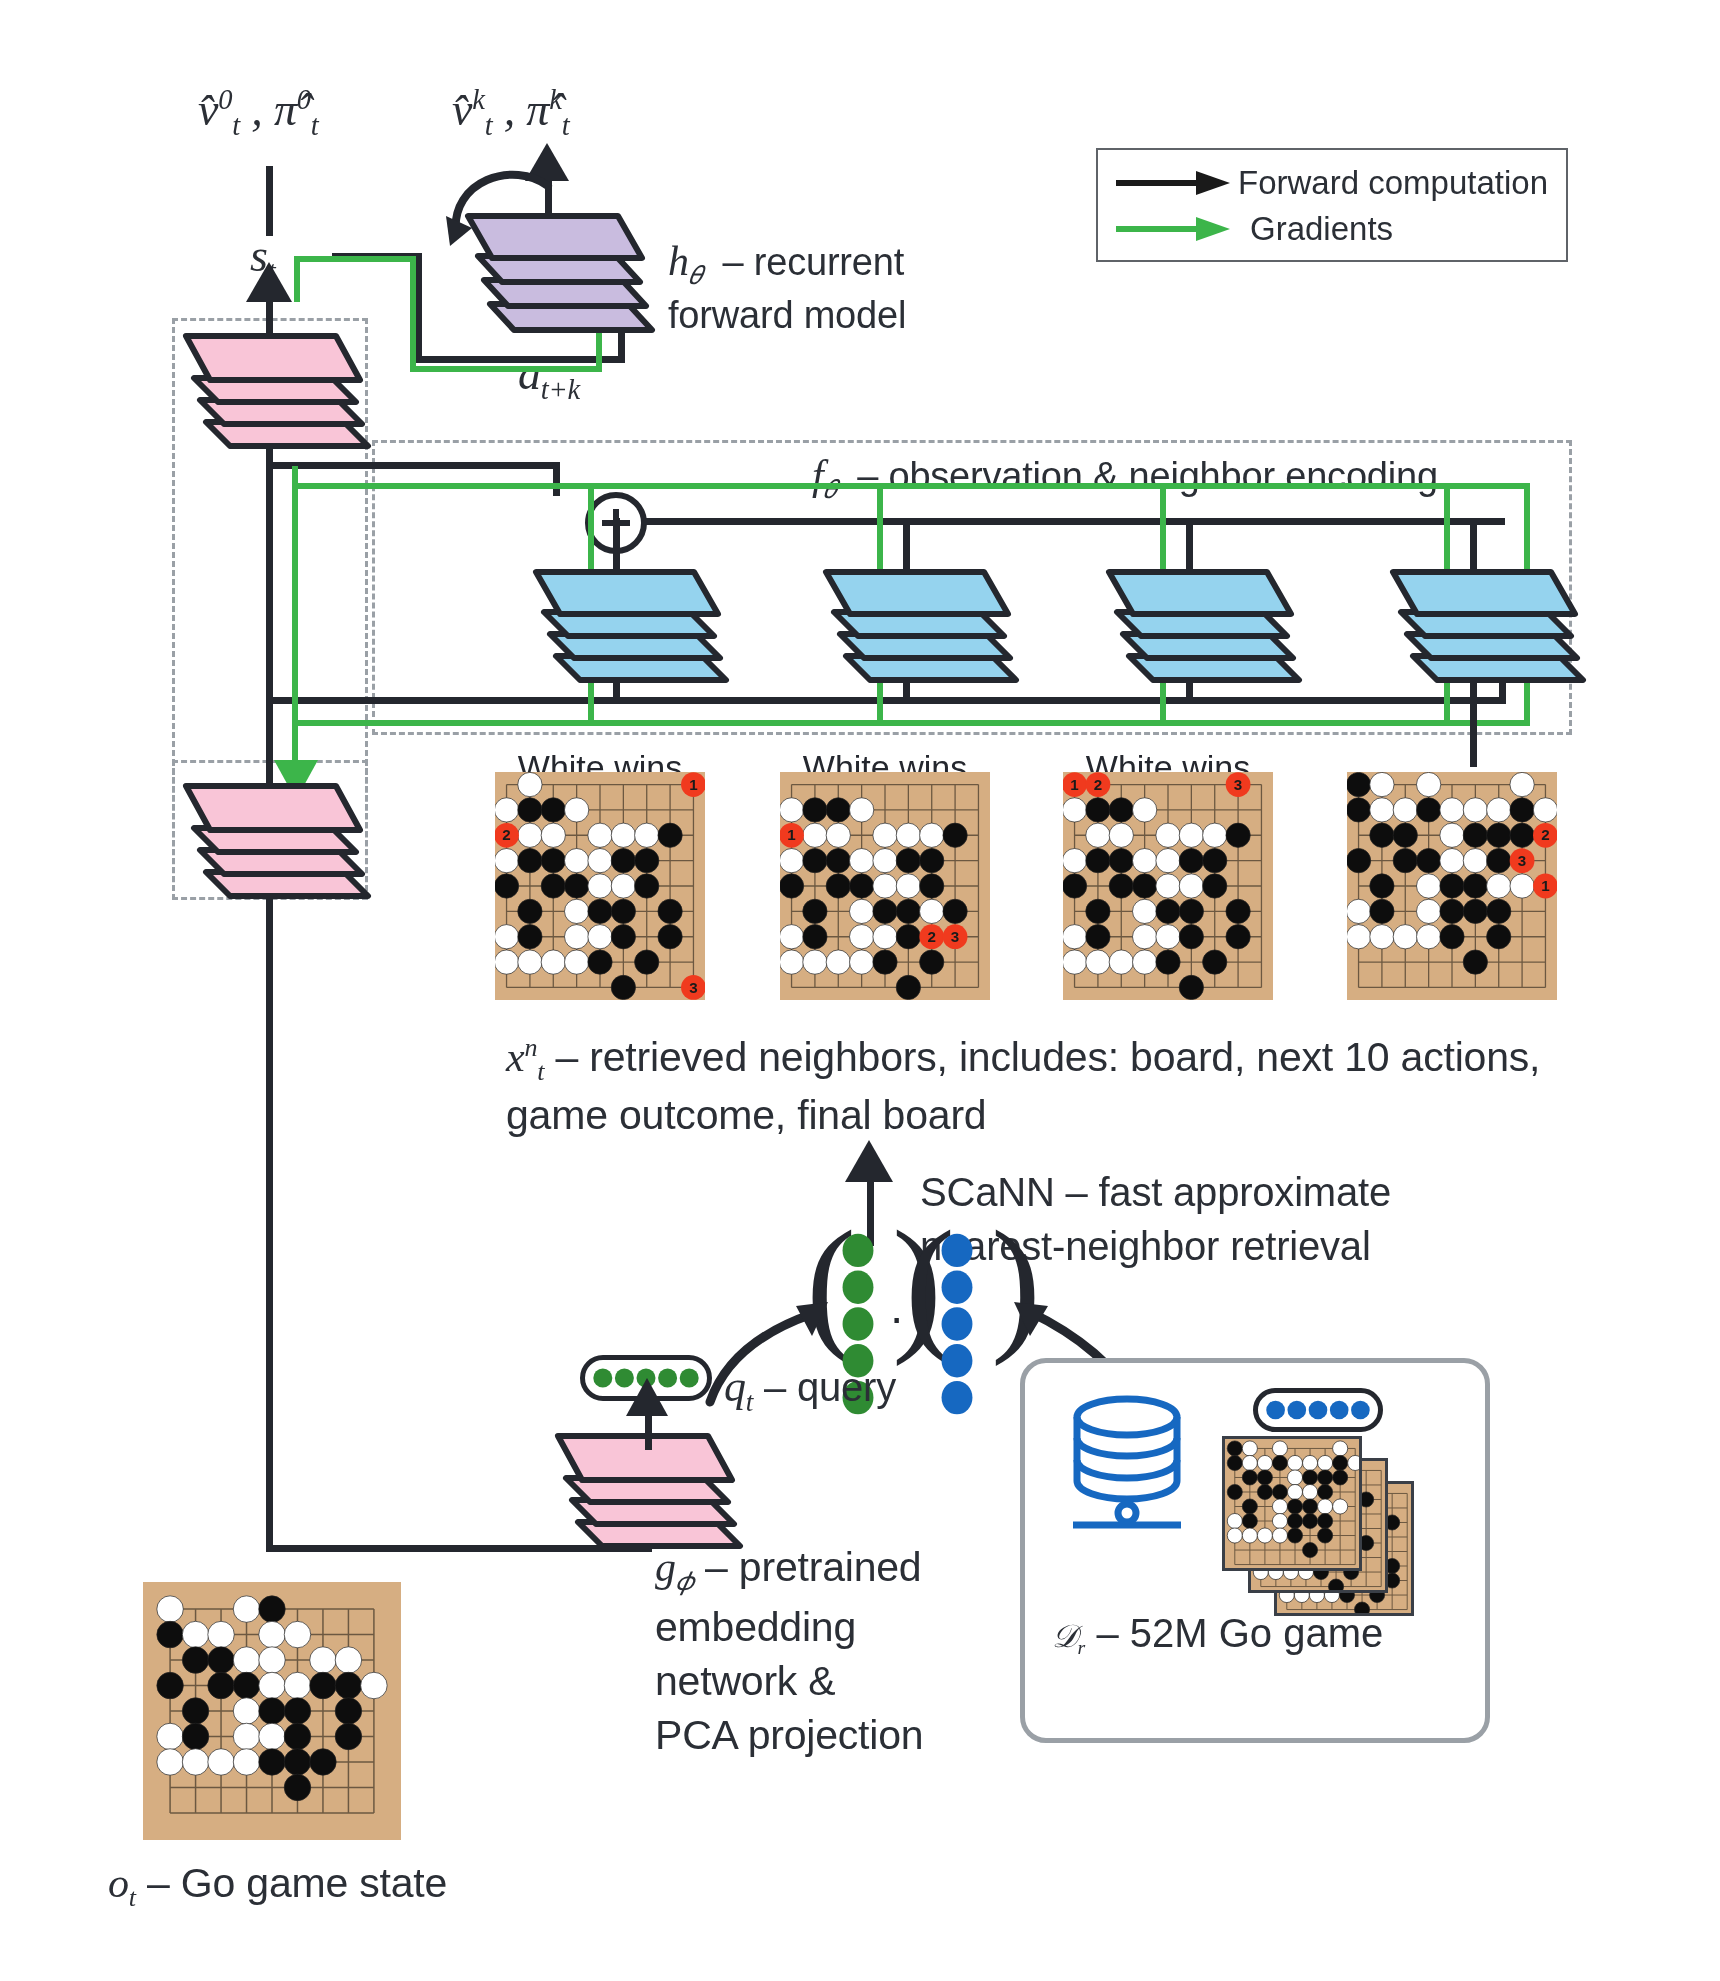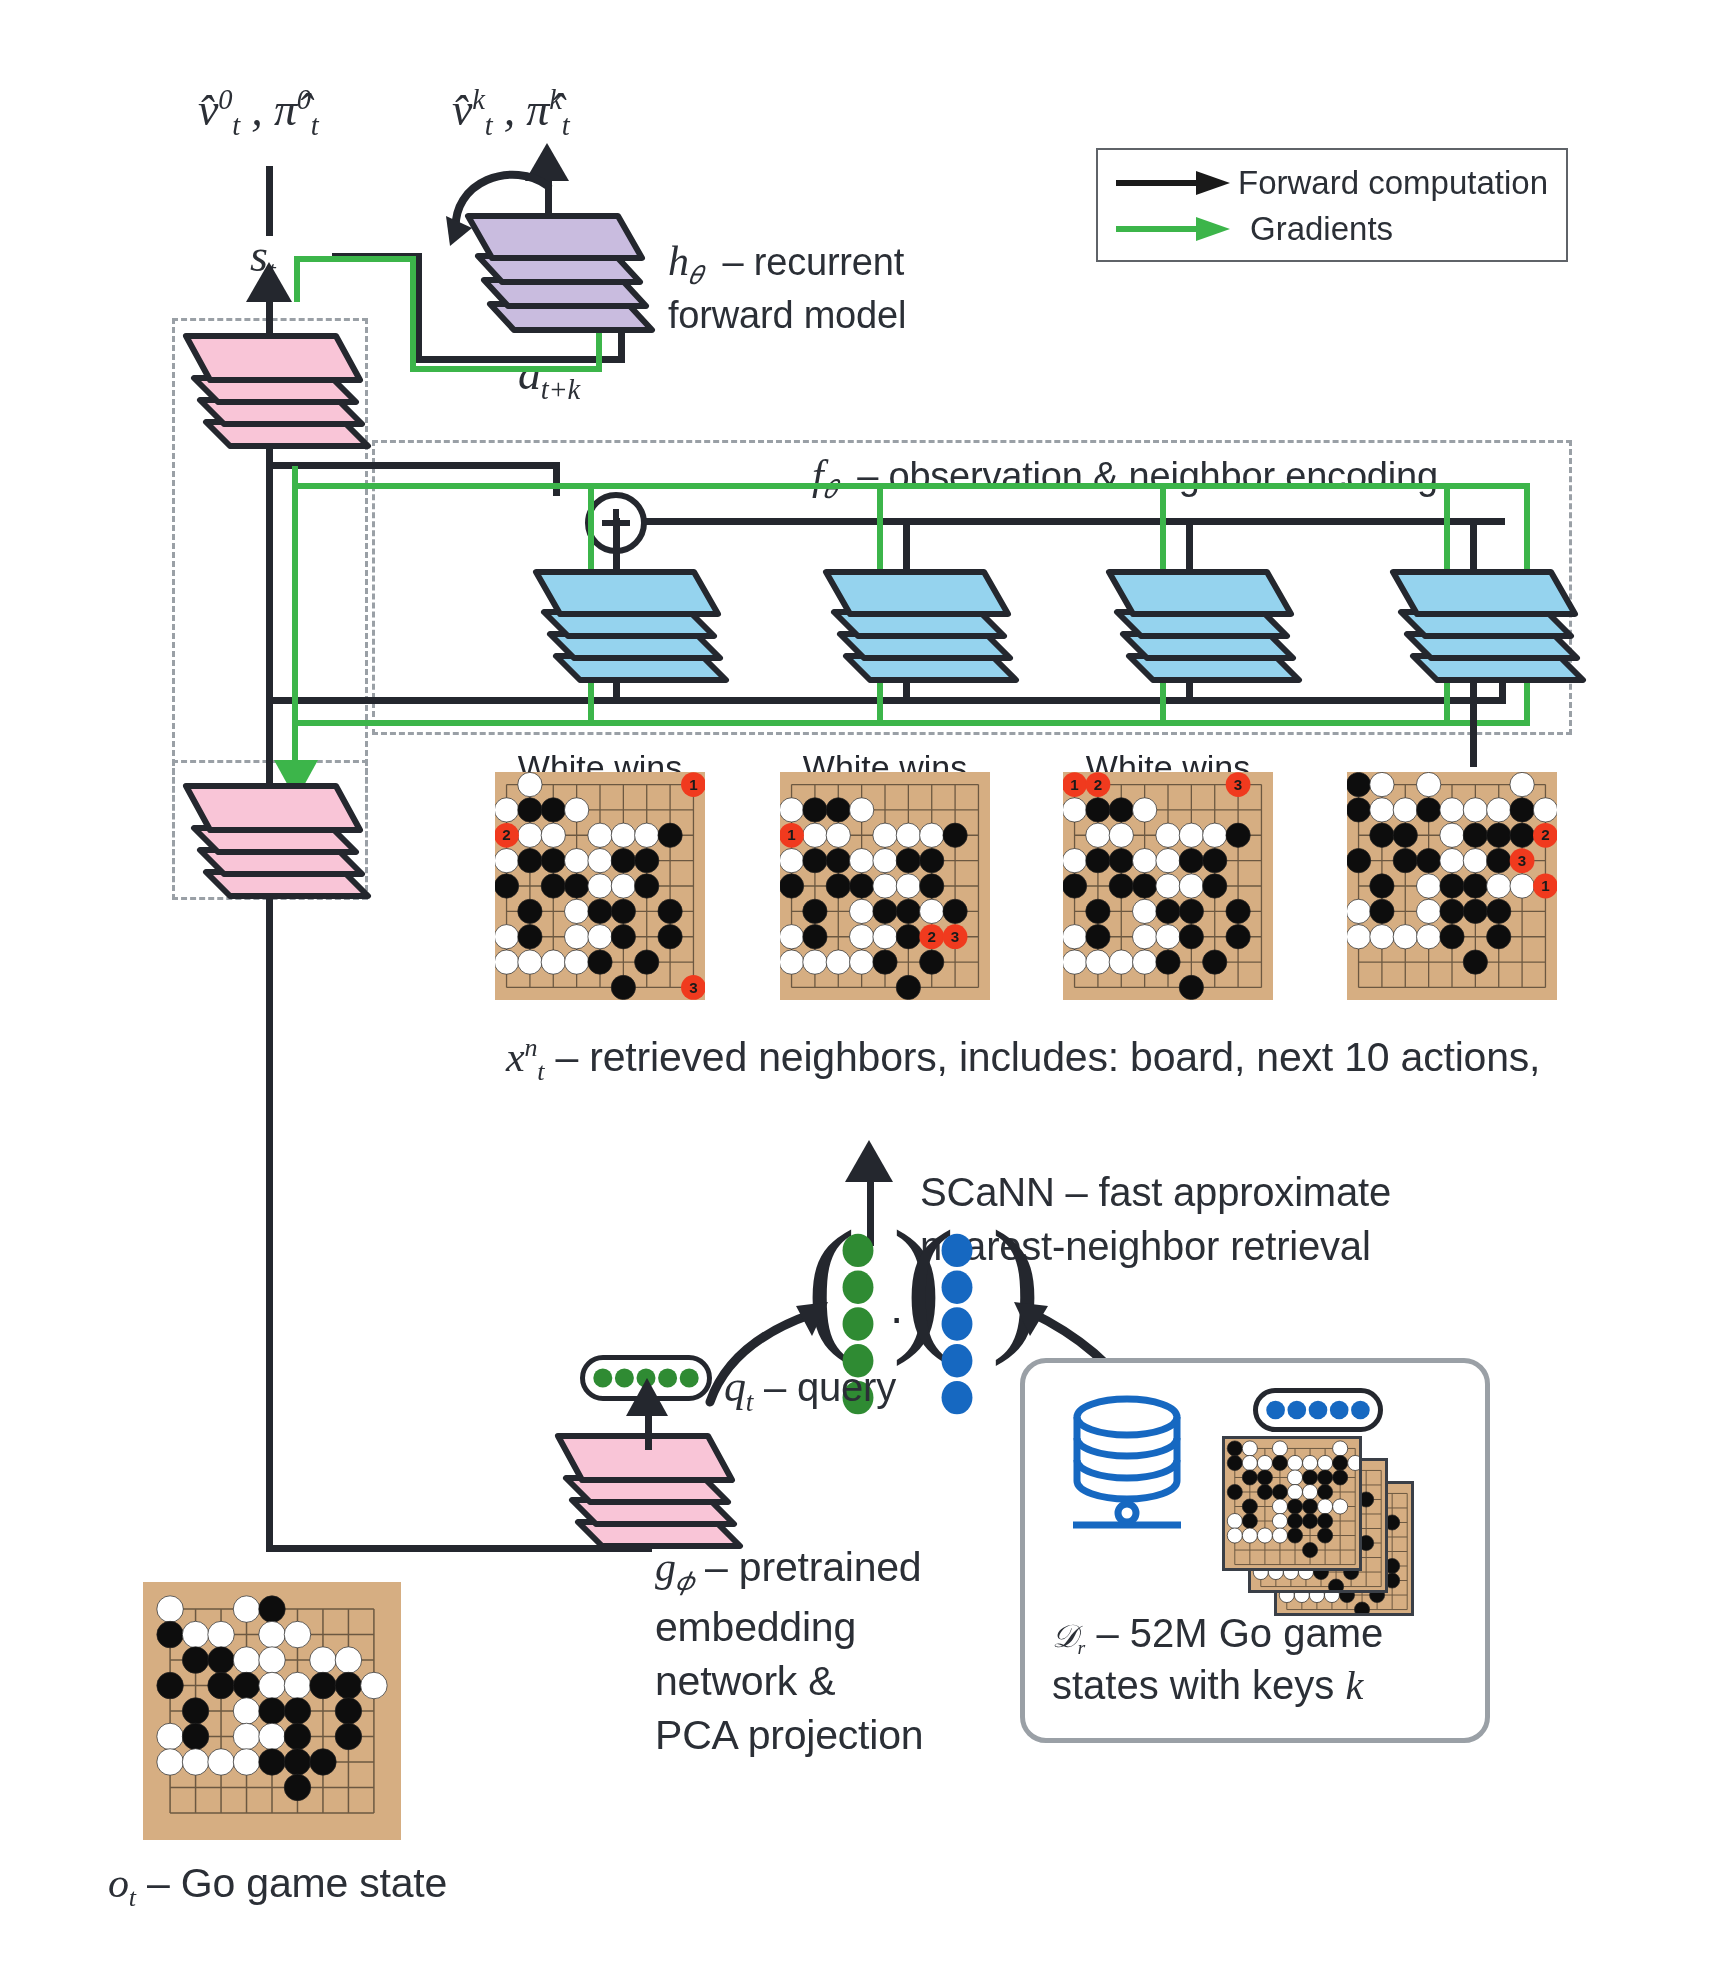--- a/index.html
+++ b/index.html
@@ -565,20 +565,21 @@
       <text x="198.45000000000002" y="68.37236999999999" text-anchor="middle" font-size="15.185625" font-family="Liberation Sans, sans-serif" font-weight="bold" fill="#1a1a1a">2</text>
       <circle cx="175.0875" cy="88.635" r="12.39147" fill="#f03a1e"></circle>
       <text x="175.0875" y="93.73737" text-anchor="middle" font-size="15.185625" font-family="Liberation Sans, sans-serif" font-weight="bold" fill="#1a1a1a">3</text>
       <circle cx="198.45000000000002" cy="114" r="12.39147" fill="#f03a1e"></circle>
       <text x="198.45000000000002" y="119.10237" text-anchor="middle" font-size="15.185625" font-family="Liberation Sans, sans-serif" font-weight="bold" fill="#1a1a1a">1</text>
     </svg>
   </div>
 
 <div class="abs lbl" style="left:506px;top:1030px;width:1060px;font-size:41px;line-height:1.3;">
   <span class="mathit">x<sup>n</sup><sub>t</sub></span><span> – retrieved neighbors, includes: board, next 10 actions,</span><br>
+  <span>game outcome, final board</span>
 </div>
 
 <div class="wire vh abs" style="left:867px;top:1166px;height:80px;"></div>
 <div class="arrowhead abs" style="left:845px;top:1140px;border-left:24px solid transparent;border-right:24px solid transparent;border-bottom:42px solid #24272e;"></div>
 
 <div class="abs lbl" style="left:920px;top:1165px;width:560px;font-size:40px;line-height:1.35;">
   <span>SCaNN – fast approximate</span><br>
   <span>nearest-neighbor retrieval</span>
 </div>
 
@@ -855,21 +856,20 @@
         <circle cx="39.900000000000006" cy="96.52499999999999" r="7.5465" fill="#ffffff" stroke="#222" stroke-width="0.7"></circle>
         <circle cx="54.95" cy="96.52499999999999" r="7.5465" fill="#ffffff" stroke="#222" stroke-width="0.7"></circle>
         <circle cx="70" cy="96.52499999999999" r="7.5465" fill="#0d0d0d" stroke="#222" stroke-width="0.7"></circle>
         <circle cx="100.10000000000001" cy="96.52499999999999" r="7.5465" fill="#0d0d0d" stroke="#222" stroke-width="0.7"></circle>
         <circle cx="85.05" cy="111.0375" r="7.5465" fill="#0d0d0d" stroke="#222" stroke-width="0.7"></circle>
       </svg></div>
   </div>
 
 <div class="dbtext" style="left:1052px;top:1608px;width:410px;">
   <span class="mathit" style="font-size:32px;">𝒟<sub>r</sub></span><span> – 52M Go game</span><br>
-  <span>states with keys <span class="mathit">k</span></span>
 </div>
 
 <div class="goboard" id="obsboard" style="left:143px;top:1582px;width:258px;height:258px;">
     <svg width="258" height="258" viewBox="0 0 258 258">
       <rect x="0" y="0" width="258" height="258" fill="#d6ae82"></rect>
       <g stroke="#5a4a36" stroke-width="1.5" opacity="0.85">
         <line x1="27.09" y1="27.09" x2="230.91" y2="27.09"></line>
         <line x1="27.09" y1="27.09" x2="27.09" y2="230.91"></line>
         <line x1="27.09" y1="52.567499999999995" x2="230.91" y2="52.567499999999995"></line>
         <line x1="52.567499999999995" y1="27.09" x2="52.567499999999995" y2="230.91"></line>

